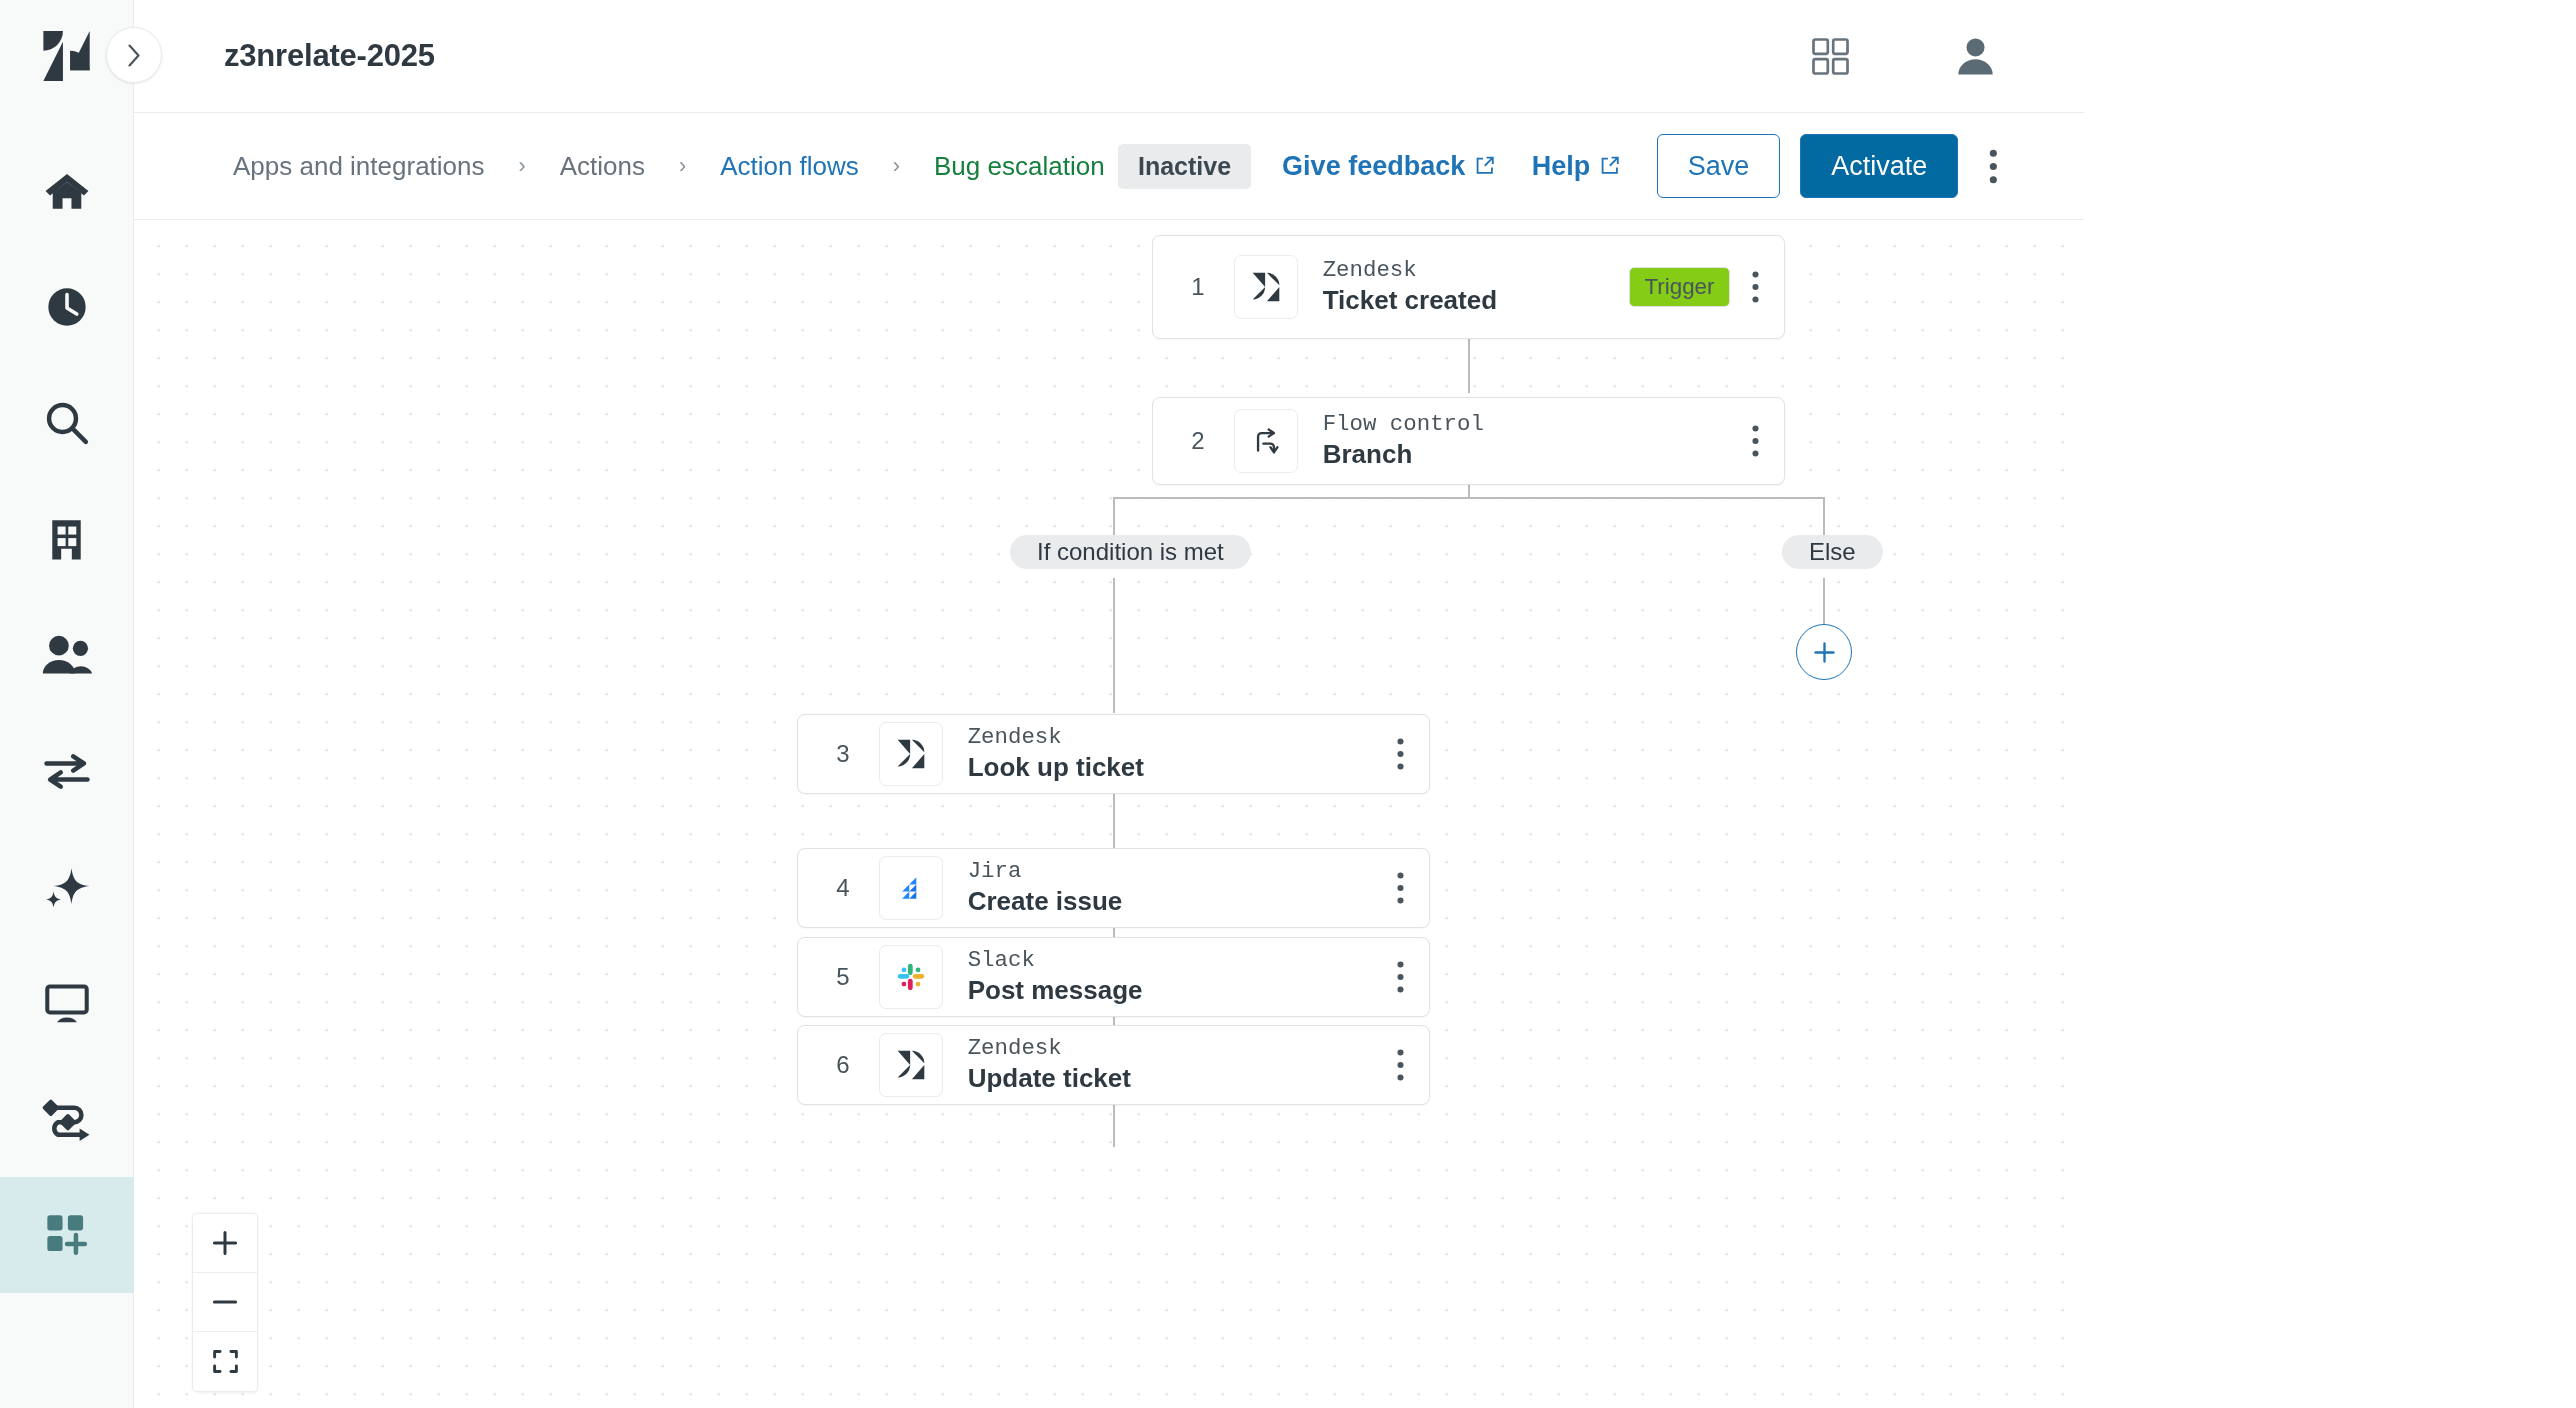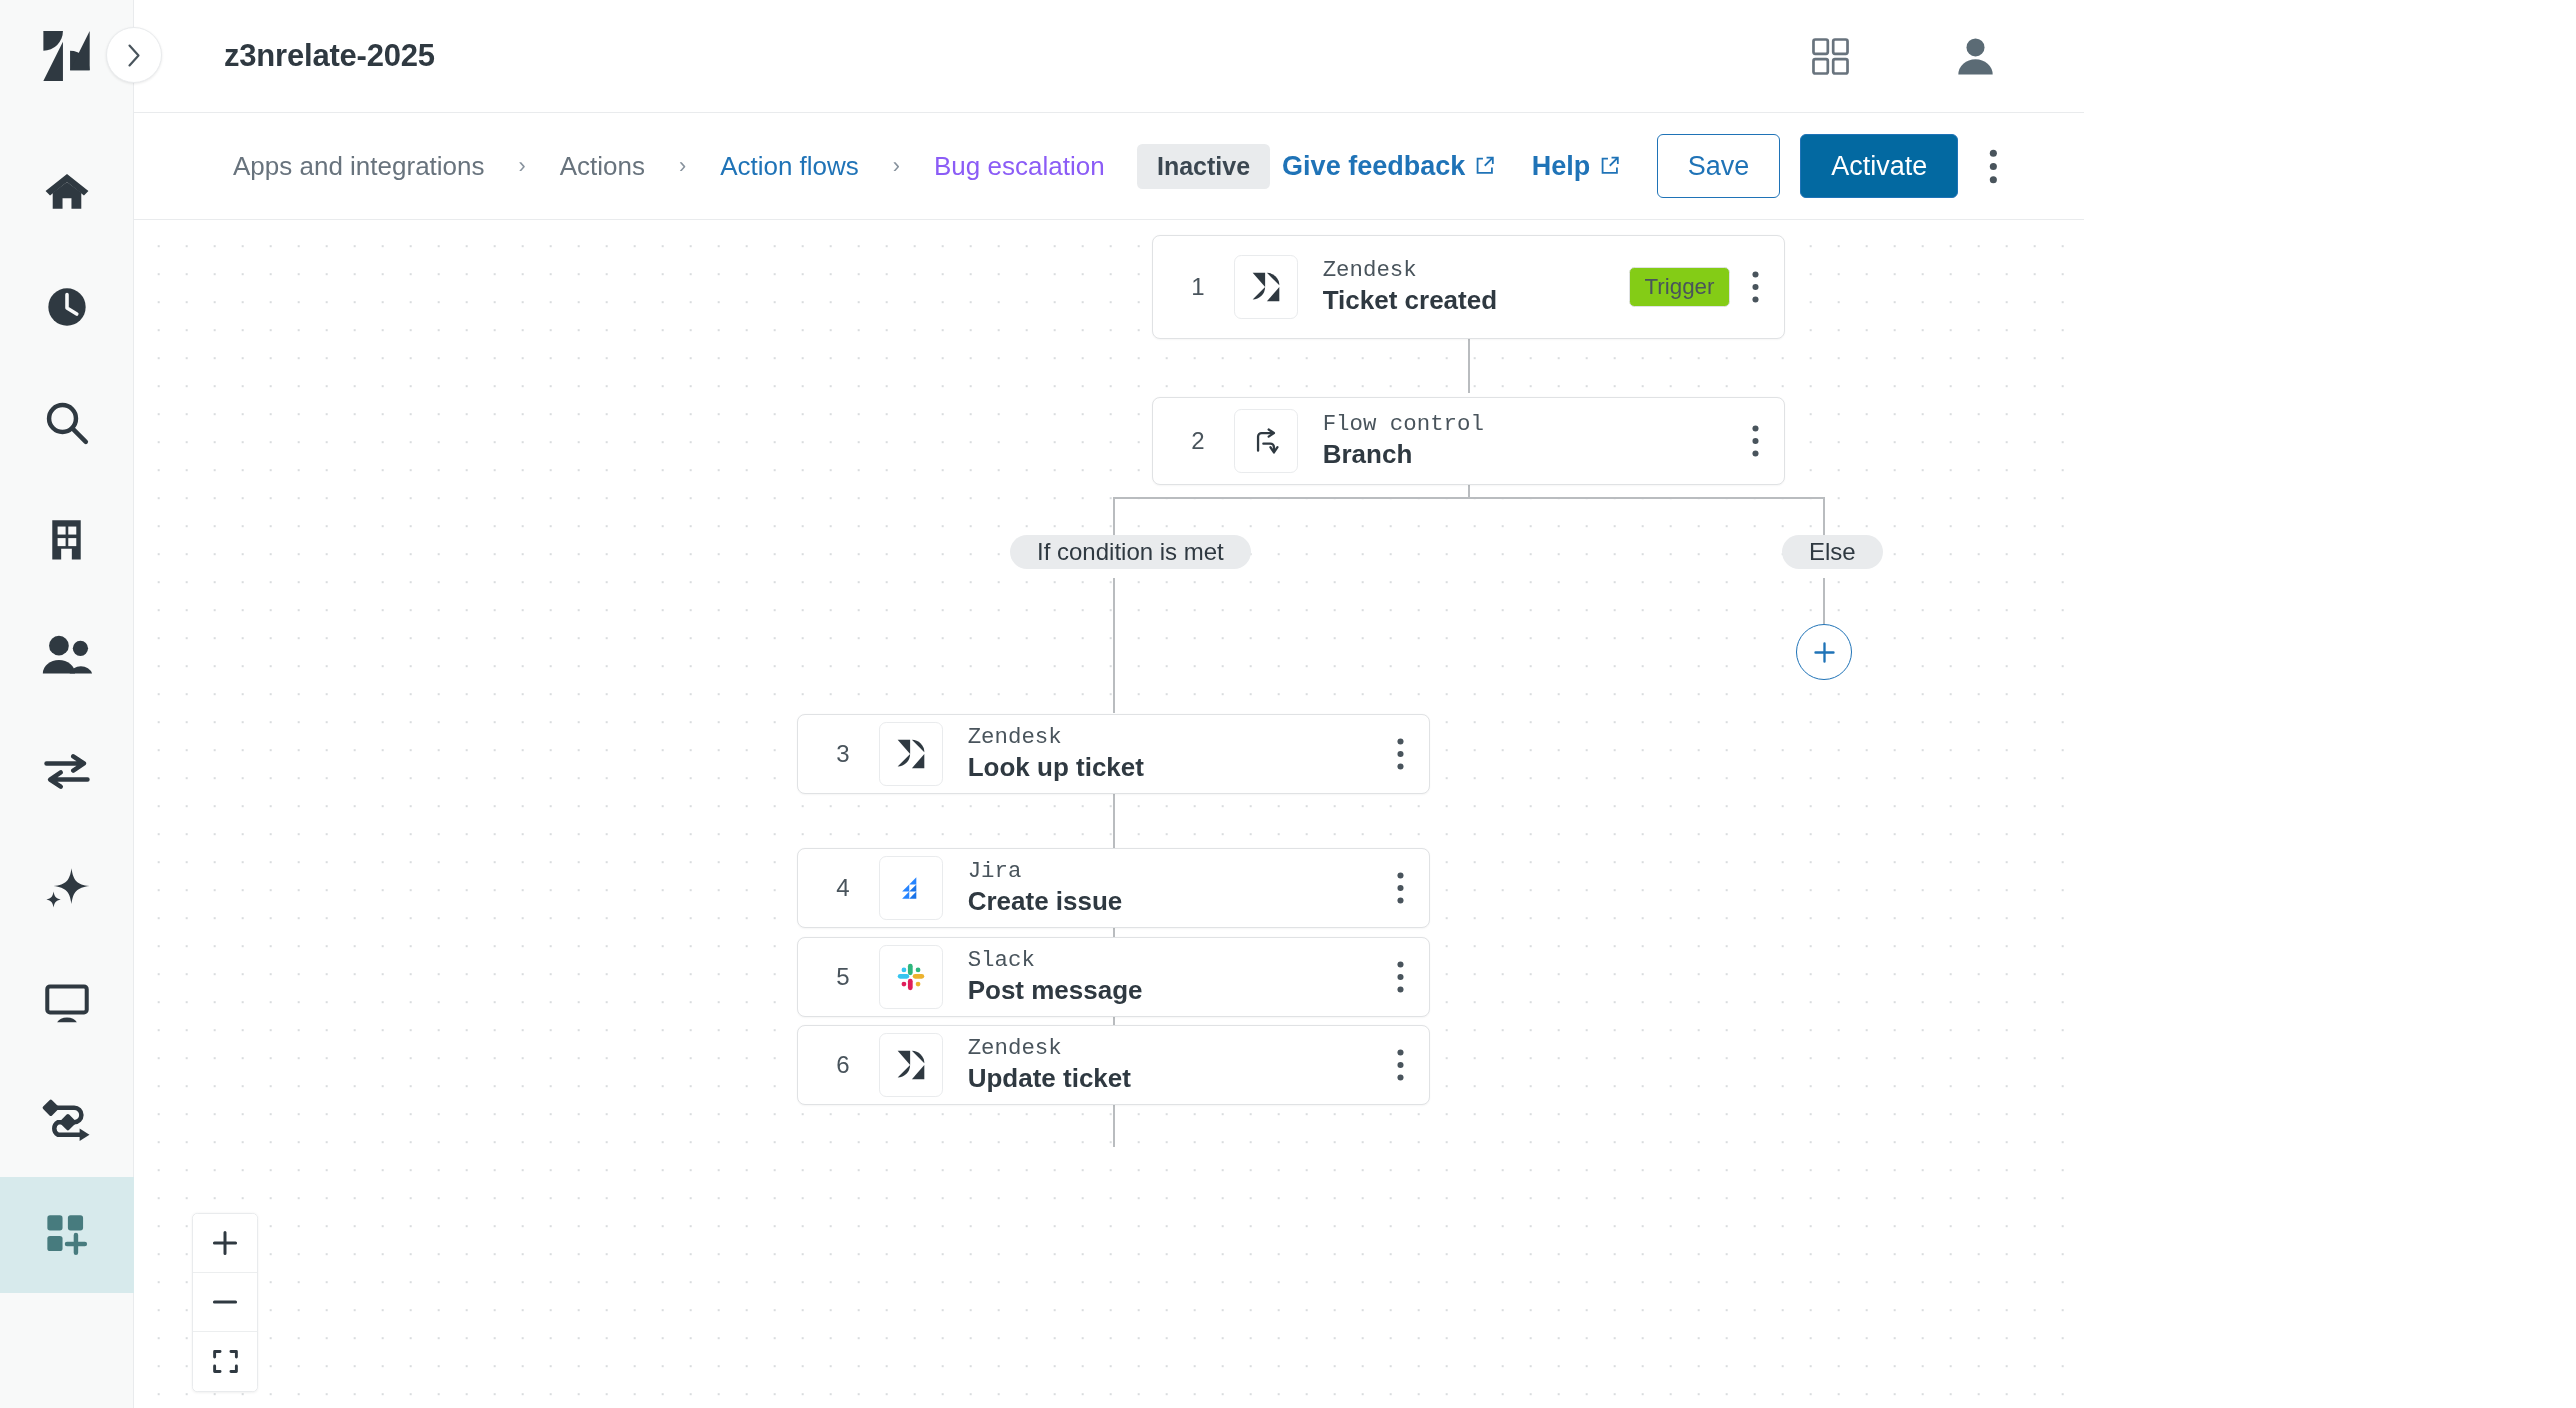--- a/index.html
+++ b/index.html
@@ -78,29 +78,29 @@
     position: absolute; left: 0; top: 0; right: 0; height: 107px;
     background: #ffffff;
     border-bottom: 0.9px solid #e9ebed;
     display: flex; align-items: center;
     padding: 0 85px 0 99px;
     z-index: 20;
   }
   .crumbs { display: flex; align-items: center; gap: 34px; font-size: 26px; color: #68737d; white-space: nowrap; }
   .crumb { color: #68737d; }
   .crumb.link { color: #1f73b7; cursor: pointer; }
-  .crumb.current { color: #8b5cf6; }
+  .crumb.current { color: #15803d; }
   .crumb-sep { color: #87929d; font-size: 21.5px; }
 
   .crumb-actions { margin-left: auto; display: flex; align-items: center; gap: 0; }
   .badge-inactive {
     background: #e9ebed; color: #3b4751;
     font-size: 25px; font-weight: bold;
     padding: 8px 20px; border-radius: 5.4px;
-    margin-right: 12px;
+    margin-right: 31px;
   }
   .linkish {
     color: #1f73b7; font-size: 27px; cursor: pointer;
     display: inline-flex; align-items: center; gap: 9px;
     margin-right: 36px; white-space: nowrap; font-weight: bold;
   }
   .btn {
     font-size: 27px; font-family: inherit; cursor: pointer;
     border-radius: 6px; height: 64px; padding: 0 30px;
     display: inline-flex; align-items: center; justify-content: center;

